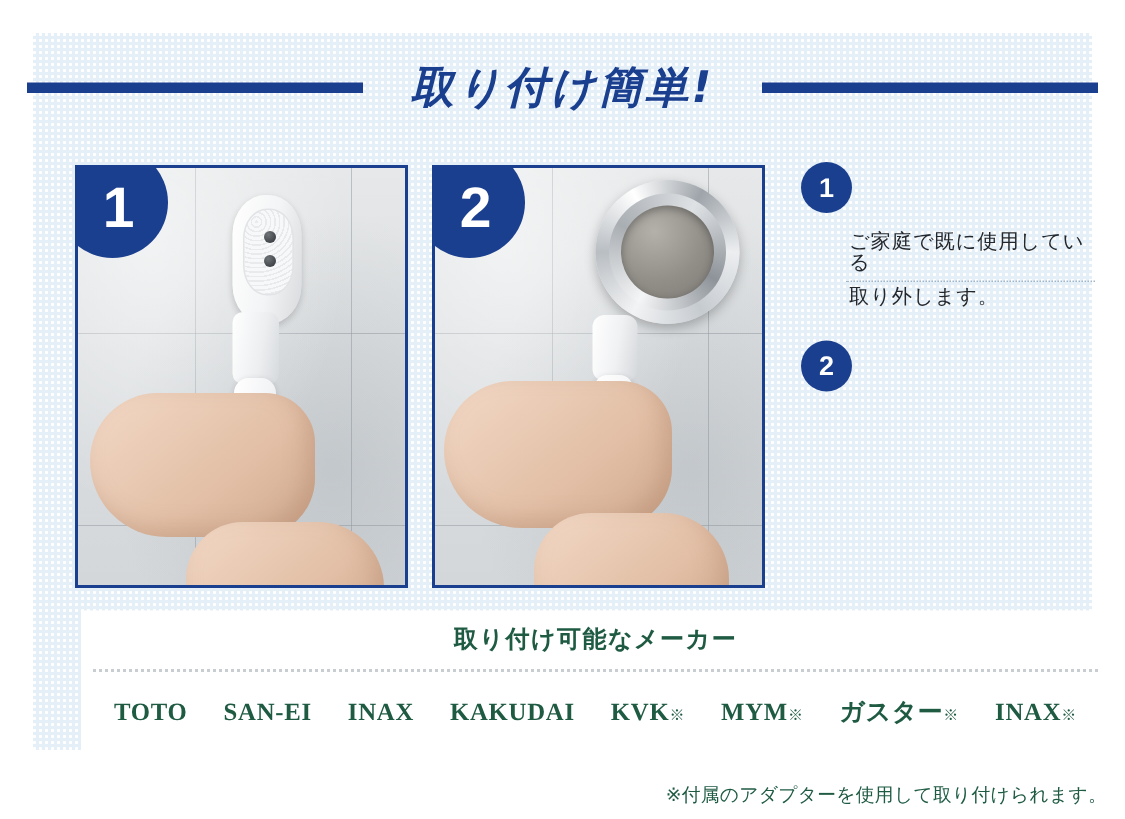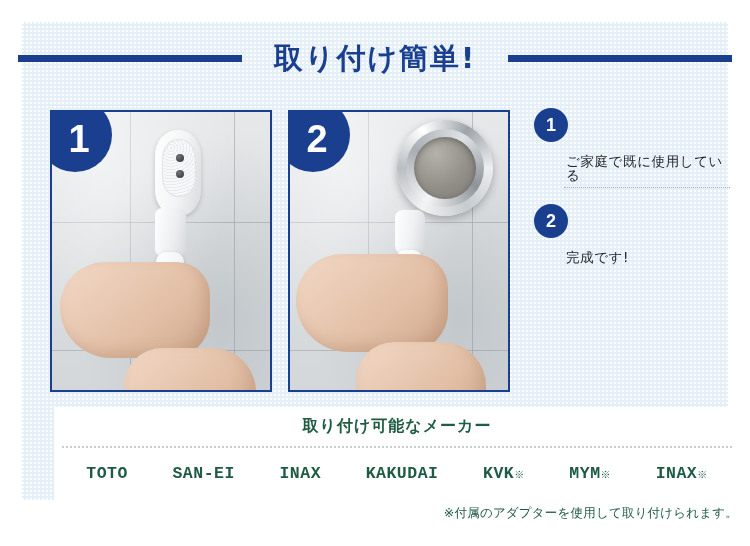--- a/index.html
+++ b/index.html
@@ -18,21 +18,21 @@
     background-image:
       radial-gradient(circle at 1px 1px, #ffffff 0.9px, rgba(255,255,255,0) 1.2px),
       linear-gradient(#e4eff8,#e4eff8);
     background-size:4px 4px, 100% 100%;
     box-sizing:border-box;
   }
 
   
   .title-row{
     position:absolute;left:0;top:10px;width:706px;height:52px;
-    display:flex;align-items:center;justify-content:space-between;gap:32px;
+    display:flex;align-items:center;justify-content:space-between;gap:32px;font-style:italic;
   }
   .rule{height:7px;background:#1b3f8f;flex:1 1 auto;min-width:10px;}
   .rule.left{margin-left:-4px;}
   .rule.right{margin-right:-4px;}
   .title{
     font-size:29px;font-weight:bold;color:#1b3f8f;
     letter-spacing:2px;white-space:nowrap;line-height:1;
     font-family:"DejaVu Sans","Liberation Sans",sans-serif;
   }
 
@@ -197,27 +197,27 @@
     margin:9px 8px 0 8px;border-top:2px dotted #c8cdd1;
   }
   .makers-list{
     display:flex;align-items:baseline;justify-content:center;gap:0;
     padding:16px 10px 0 10px;
   }
   .maker{
     flex:1 1 auto;text-align:center;
     font-size:16.5px;font-weight:bold;color:#1f5b43;letter-spacing:.5px;
     white-space:nowrap;
-    font-family:Liberation Mono, monospace;
+    font-family:Liberation Serif, serif;
   }
   .maker .mk-note{font-size:10px;font-weight:normal;vertical-align:baseline;}
 
   
   .footnote{
-    position:absolute;right:12px;top:505px;
+    position:absolute;right:12px;top:522px;
     font-size:12.5px;color:#1f5b43;letter-spacing:.2px;
     font-family:"DejaVu Sans","Liberation Sans",sans-serif;
   }
 </style>
 </head>
 <body>
 
 <div id="root">
 
   <div class="panel">
@@ -253,39 +253,40 @@
       <div class="hand upper2"></div>
       <div class="hand lower2"></div>
       <div class="badge-photo">2</div>
     </div>
 
     <div class="steps">
 
       <div class="step">
         <div class="step-badge">1</div>
         <div class="step-line">ご家庭で既に使用している</div>
+        <div class="step-line last">取り外します。</div>
       </div>
 
       <div class="step">
         <div class="step-badge">2</div>
-        <div class="step-line last">完成です!</div>
       </div>
 
     </div>
 
     <div class="makers">
       <div class="makers-title">取り付け可能なメーカー</div>
       <div class="makers-sep"></div>
       <div class="makers-list">
         <div class="maker"><span>TOTO</span><span class="mk-note"></span></div>
         <div class="maker"><span>SAN-EI</span><span class="mk-note"></span></div>
         <div class="maker"><span>INAX</span><span class="mk-note"></span></div>
         <div class="maker"><span>KAKUDAI</span><span class="mk-note"></span></div>
         <div class="maker"><span>KVK</span><span class="mk-note">※</span></div>
         <div class="maker"><span>MYM</span><span class="mk-note">※</span></div>
+        <div class="maker"><span>ガスター</span><span class="mk-note">※</span></div>
         <div class="maker"><span>INAX</span><span class="mk-note">※</span></div>
       </div>
     </div>
 
   </div>
 
   <div class="footnote">※付属のアダプターを使用して取り付けられます。</div>
 
 </div>
 

